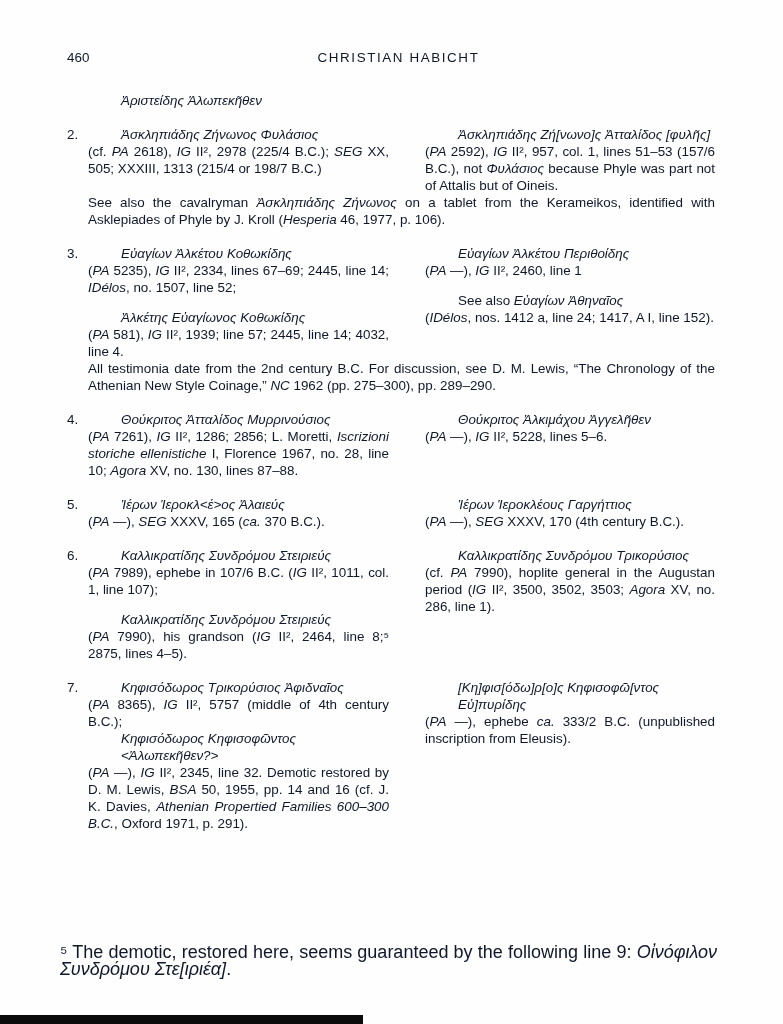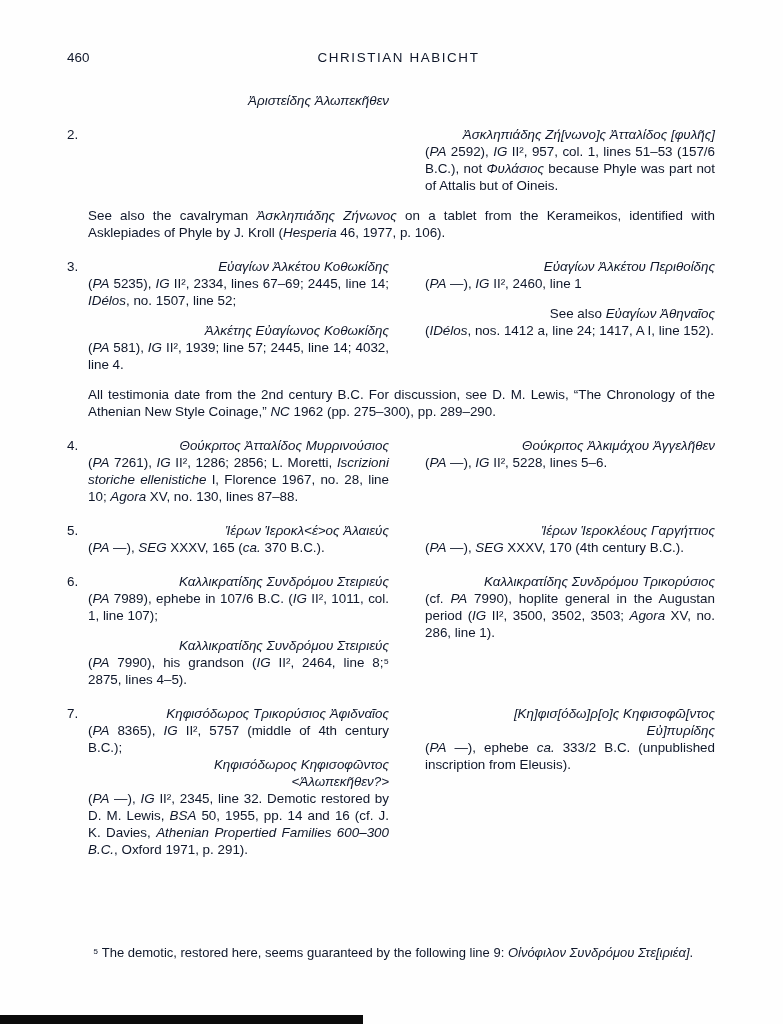--- a/index.html
+++ b/index.html
@@ -26,36 +26,34 @@
   .entry {
     display: grid;
     grid-template-columns: 21px 301px 36px 1fr;
     margin-bottom: 17px;
   }
   .num { grid-column: 1; }
   .col-left  { grid-column: 2; }
   .col-right { grid-column: 4; }
   .note {
     grid-column: 2 / 5;
-    margin-top: 13px;
     text-align: justify;
   }
   .block { margin-top: 13px; }
   .block:first-child { margin-top: 0; }
   .block.tight { margin-top: 0; }
-  .heading { text-align: right; margin-left: 33px; }
+  .heading { text-align: left; margin-left: 33px; }
   .bodytext { text-align: justify; }
 
   .footnote {
     position: absolute;
     left: 60px; right: 66px; top: 944px;
-    font-size: 13px;
+    font-size: 18px;
     line-height: 17px;
     text-align: justify;
-    margin-left: 33px;
   }
   .artifact-bar {
     position: absolute;
     left: 0; bottom: 0;
     width: 363px; height: 9px;
     background: #0b0b0b;
   }
 </style>
 </head>
 <body>
@@ -73,20 +71,26 @@
       <div class="col-left">
         <div class="block">
           <div class="heading"><i>Ἀριστείδης Ἁλωπεκῆθεν</i></div>
         </div>
       </div>
       <div class="col-right"></div>
     </div>
 
     <div class="entry">
       <div class="num">2.</div>
+      <div class="col-left">
+        <div class="block">
+          <div class="heading"><i>Ἀσκληπιάδης Ζήνωνος Φυλάσιος</i></div>
+          <div class="bodytext">(cf. <i>PA</i> 2618), <i>IG</i> II², 2978 (225/4 B.C.); <i>SEG</i> XX, 505; XXXIII, 1313 (215/4 or 198/7 B.C.)</div>
+        </div>
+      </div>
       <div class="col-right">
         <div class="block">
           <div class="heading"><i>Ἀσκληπιάδης Ζή[νωνο]ς Ἀτταλίδος [φυλῆς]</i></div>
           <div class="bodytext">(<i>PA</i> 2592), <i>IG</i> II², 957, col. 1, lines 51–53 (157/6 B.C.), not <i>Φυλάσιος</i> because Phyle was part not of Attalis but of Oineis.</div>
         </div>
       </div>
       <div class="note">See also the cavalryman <i>Ἀσκληπιάδης Ζήνωνος</i> on a tablet from the Kerameikos, identified with Asklepiades of Phyle by J. Kroll (<i>Hesperia</i> 46, 1977, p. 106).</div>
     </div>
 
     <div class="entry">

